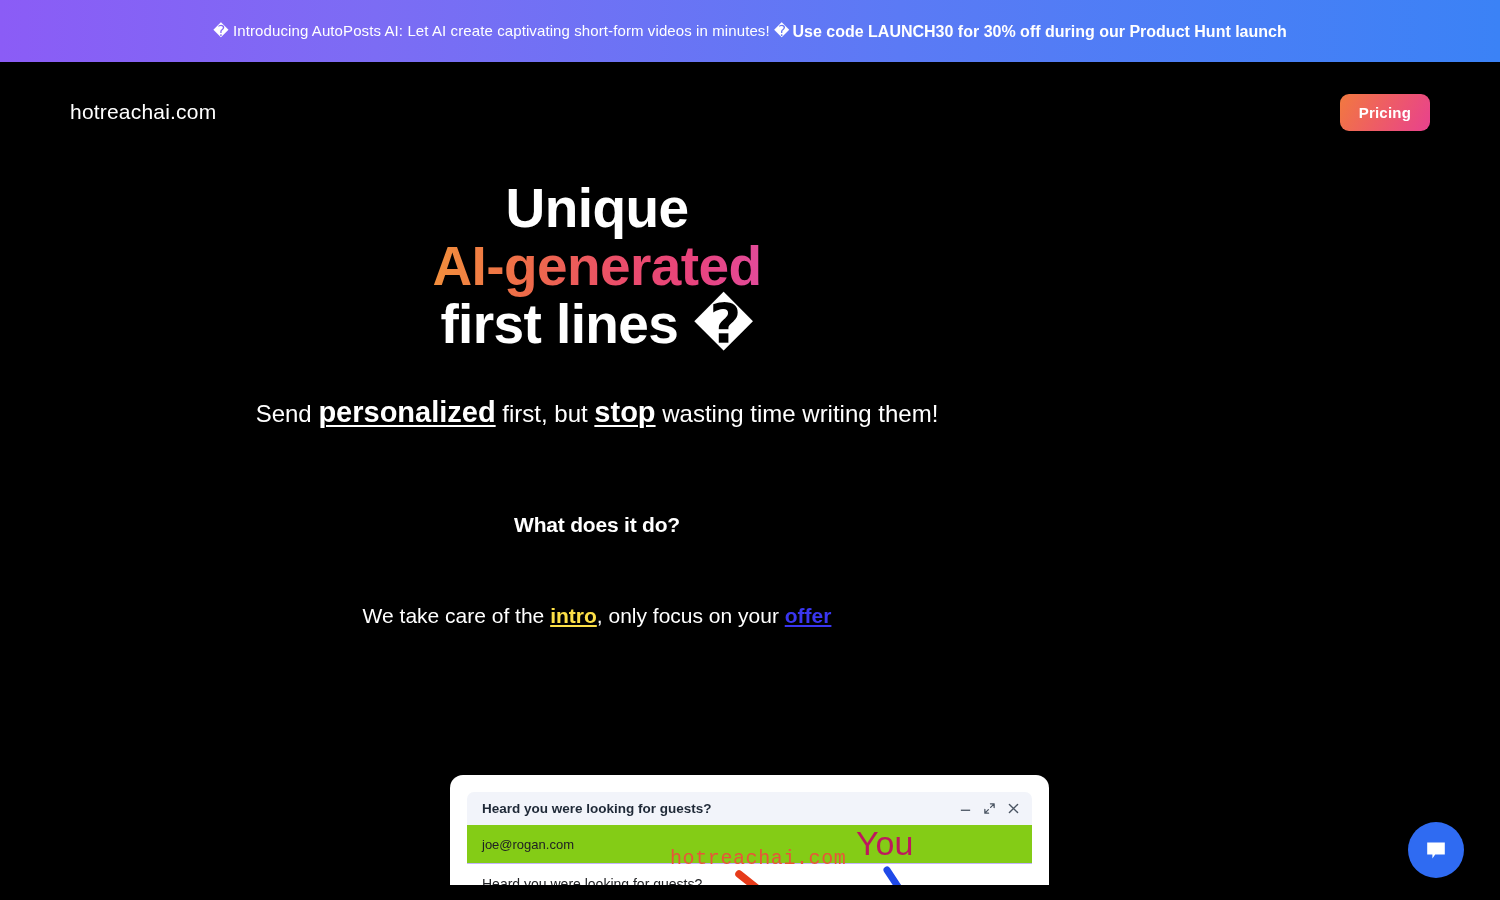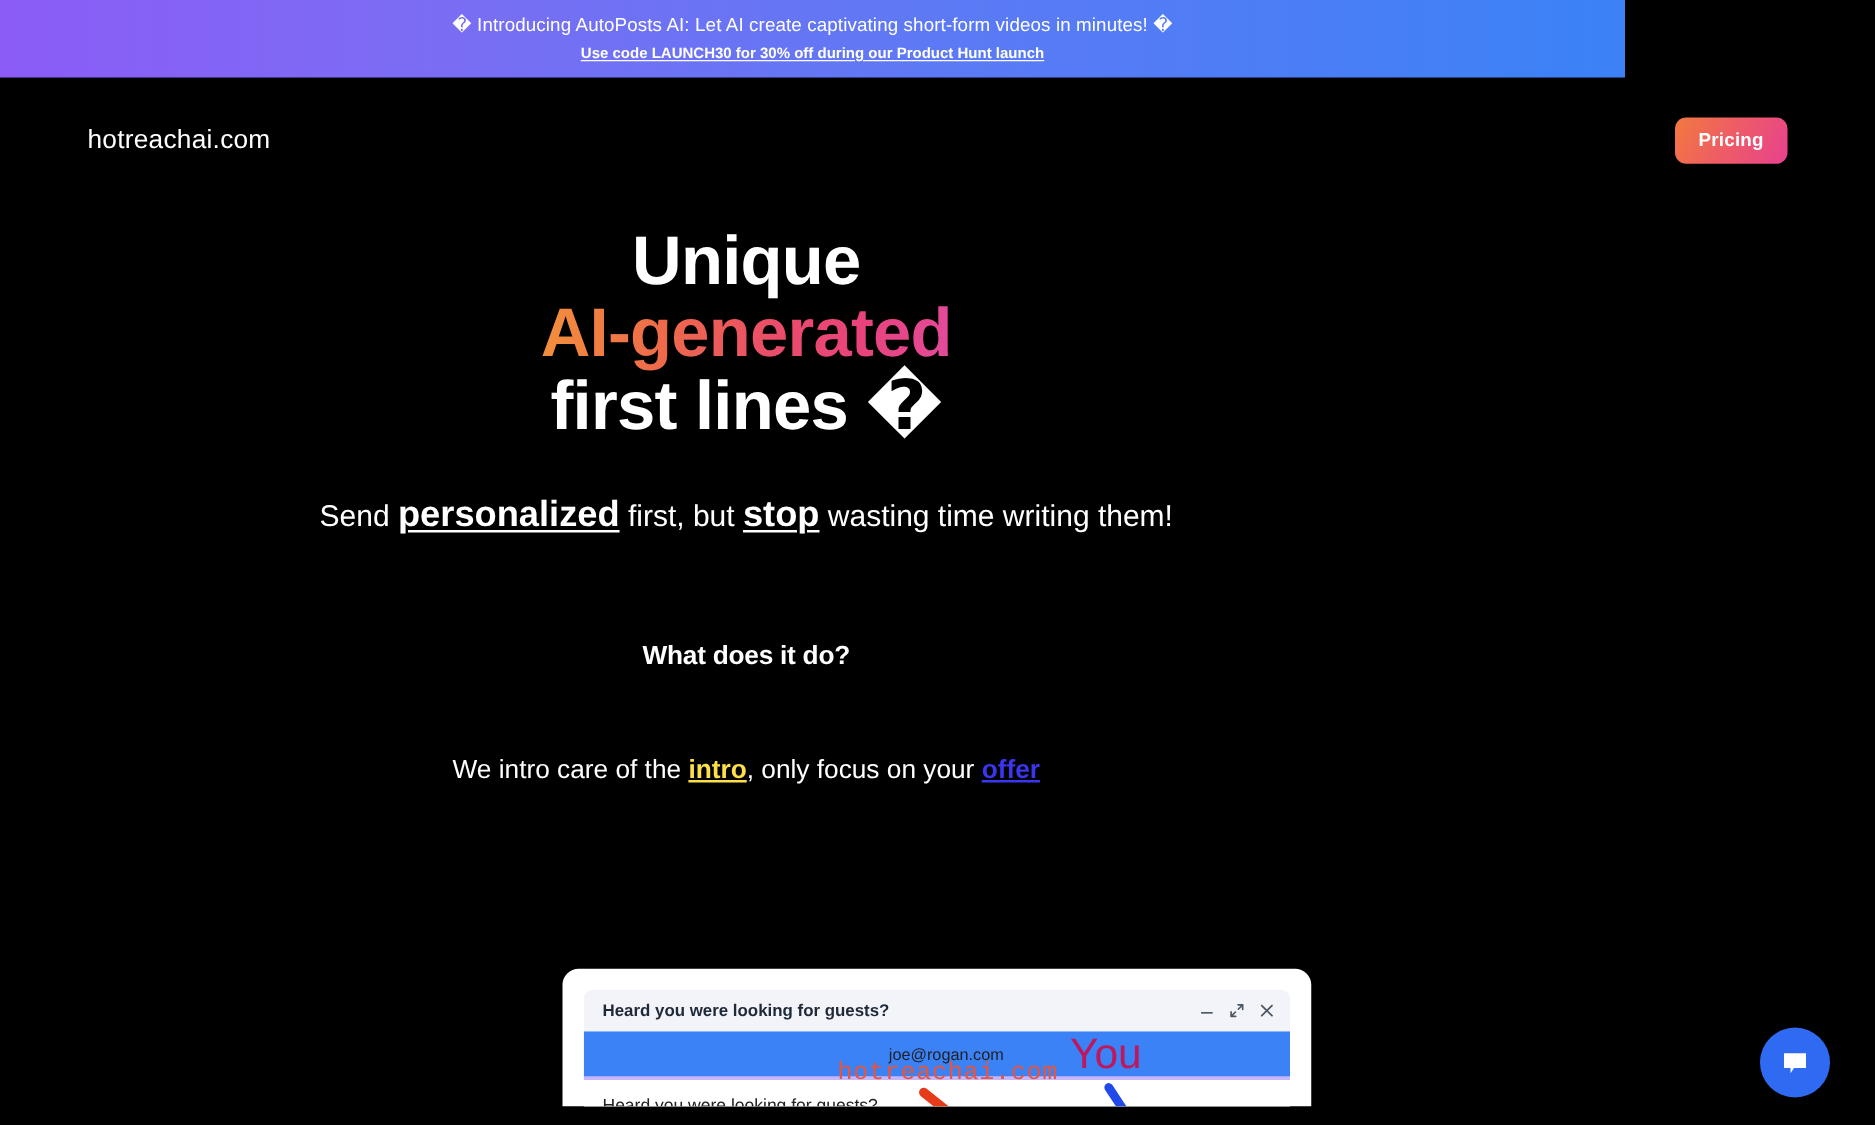--- a/index.html
+++ b/index.html
@@ -16,43 +16,41 @@
     position: relative;
     width: 1500px;
     height: 900px;
     background: #000000;
   }
 
   
   .promo-banner {
     position: absolute;
     top: 0; left: 0;
-    width: 1300px;
+    width: 1500px;
     height: 62px;
     background: linear-gradient(to right, #8B5CF6 0%, #7C6CF4 25%, #5B7AF5 60%, #3B82F6 100%);
     display: flex;
-    flex-direction: column;
     align-items: center;
     justify-content: center;
     gap: 3px;
     cursor: pointer;
   }
   .promo-line1 {
     color: #ffffff;
     font-size: 15px;
     line-height: 19px;
     letter-spacing: 0.1px;
     white-space: nowrap;
   }
   .promo-line2 {
     color: #ffffff;
-    font-size: 12px;
+    font-size: 16px;
     line-height: 19px;
     font-weight: 700;
-    text-decoration: underline;
     text-underline-offset: 2px;
     white-space: nowrap;
     cursor: pointer;
   }
 
   
   .site-header {
     position: absolute;
     top: 62px; left: 0;
     width: 1500px;
@@ -206,23 +204,22 @@
     gap: 11px;
     color: #4B5563;
   }
   .win-ico { width: 13px; height: 13px; display: block; cursor: pointer; }
 
   .mail-from-row {
     height: 39px;
     display: flex;
     align-items: center;
     padding-left: 15px;
-    border-bottom: 3px solid #c4b5fd;
-    background: #3b82f6;
-    justify-content: center;
+    border-bottom: 1px solid #c4b5fd;
+    background: #84cc16;
   }
   .mail-from-text {
     color: #202124;
     font-size: 13px;
   }
   .mail-subject-row {
     height: 40px;
     display: flex;
     align-items: center;
     padding-left: 15px;
@@ -296,21 +293,21 @@
       <span>Unique</span><br>
       <span class="grad-word">AI-generated</span><br>
       <span>first lines </span><span class="tofu">�</span>
     </h1>
 
 
     <div class="hero-sub2"><span>Send </span><span class="strong-u">personalized</span><span> first, but </span><span class="strong-u">stop</span><span> wasting time writing them!</span></div>
 
     <h2 class="section-heading">What does it do?</h2>
 
-    <div class="section-lede"><span>We intro care of the </span><span class="link-intro">intro</span><span>, only focus on your </span><span class="link-offer">offer</span></div>
+    <div class="section-lede"><span>We take care of the </span><span class="link-intro">intro</span><span>, only focus on your </span><span class="link-offer">offer</span></div>
   </div>
 
   <div class="mockup-wrap">
     <div class="mockup-inner">
 
       <div class="mail-titlebar">
         <span class="mail-title-text">Heard you were looking for guests?</span>
         <div class="mail-win-controls">
           <svg class="win-ico" viewBox="0 0 14 14">
             <rect x="2" y="8.2" width="10" height="1.4" fill="#4B5563"></rect>

